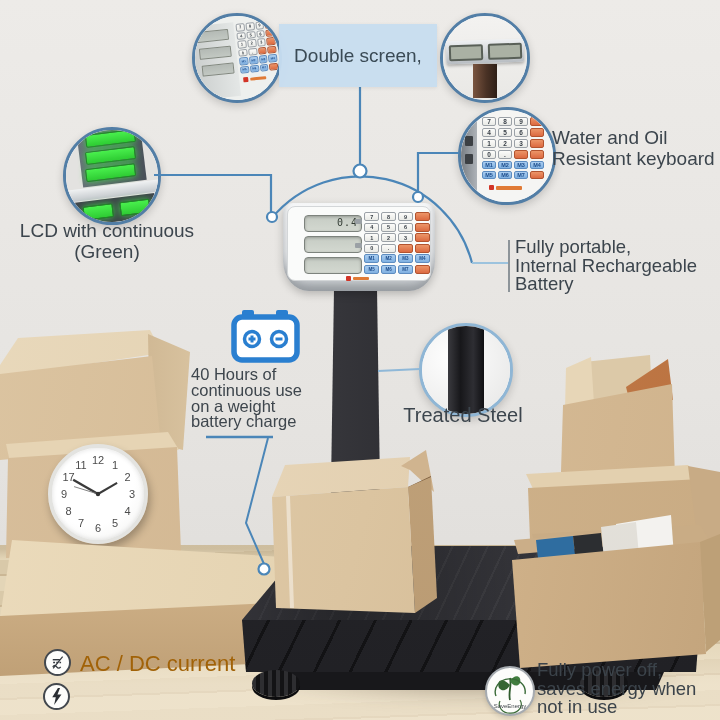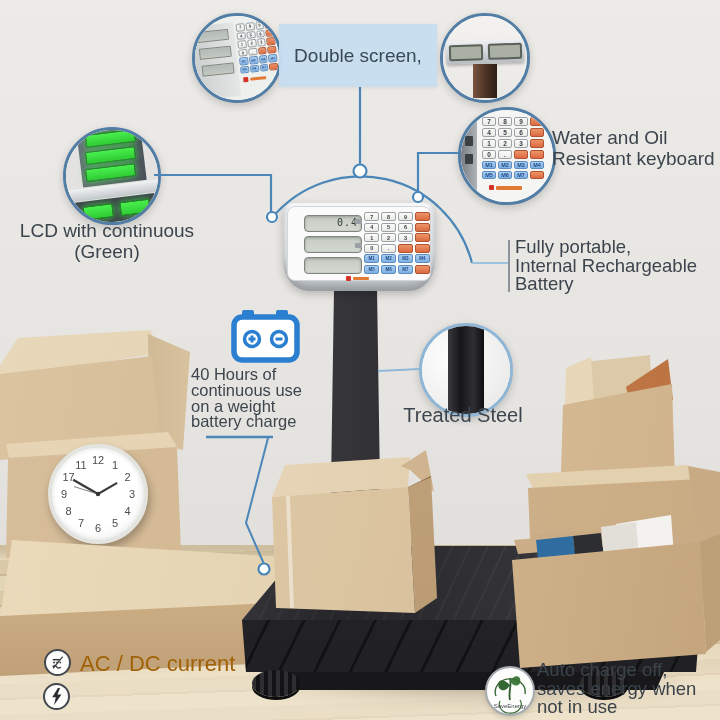--- a/index.html
+++ b/index.html
@@ -417,18 +417,18 @@
     <svg width="46" height="46" viewBox="0 0 46 46">
       <path d="M23 32 C21 24 25 18 23 10" stroke="#2f5c2d" stroke-width="1.8" fill="none"></path>
       <path d="M23 17 C15 8 9 13 12 20 C16 25 21 21 23 17 Z" fill="#356633"></path>
       <path d="M23 13 C28 5 35 8 33 15 C30 20 25 17 23 13 Z" fill="#417d3e"></path>
       <path d="M9 28 A15 13 0 1 1 38 26" stroke="#3a6b38" stroke-width="1.4" fill="none"></path>
       <path d="M13 33 A11 9 0 1 0 33 32" stroke="#3a6b38" stroke-width="1.2" fill="none"></path>
       <text x="23" y="40" text-anchor="middle" font-size="6" fill="#43484d" font-family="Liberation Sans, sans-serif">SaveEnergy</text>
     </svg>
   </div>
   <div class="t-auto">
-    <div>Auto charge off,</div>
+    <div>Fully power off,</div>
     <div>saves energy when</div>
     <div>not in use</div>
   </div>
 
 </div>
 
 </body></html>

